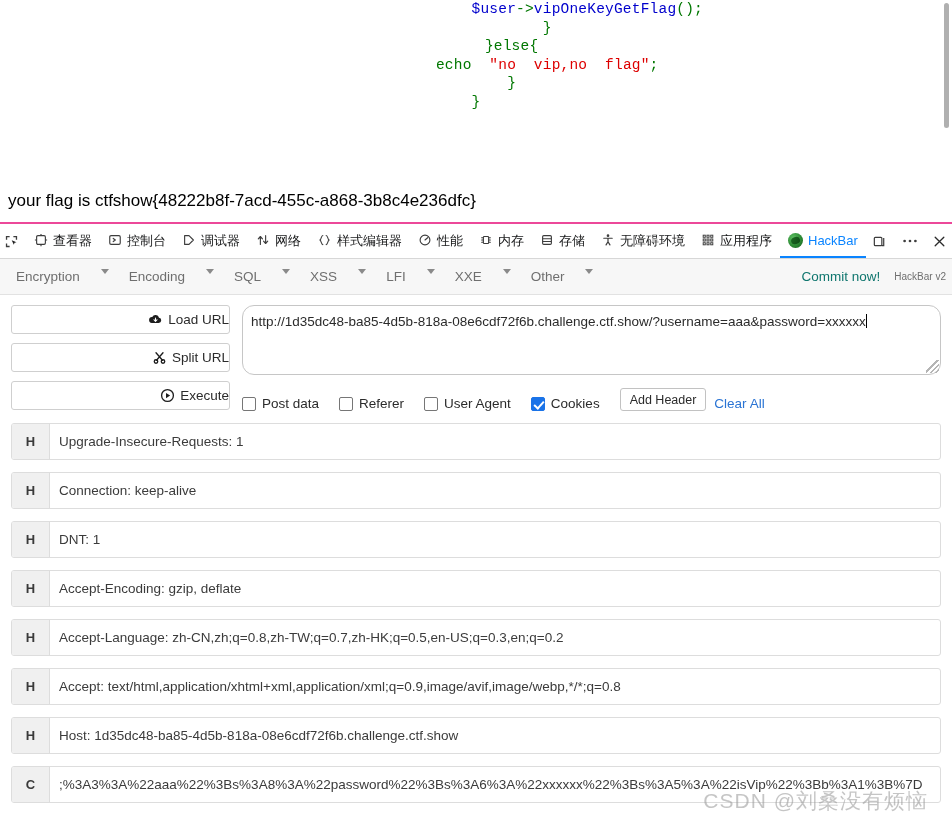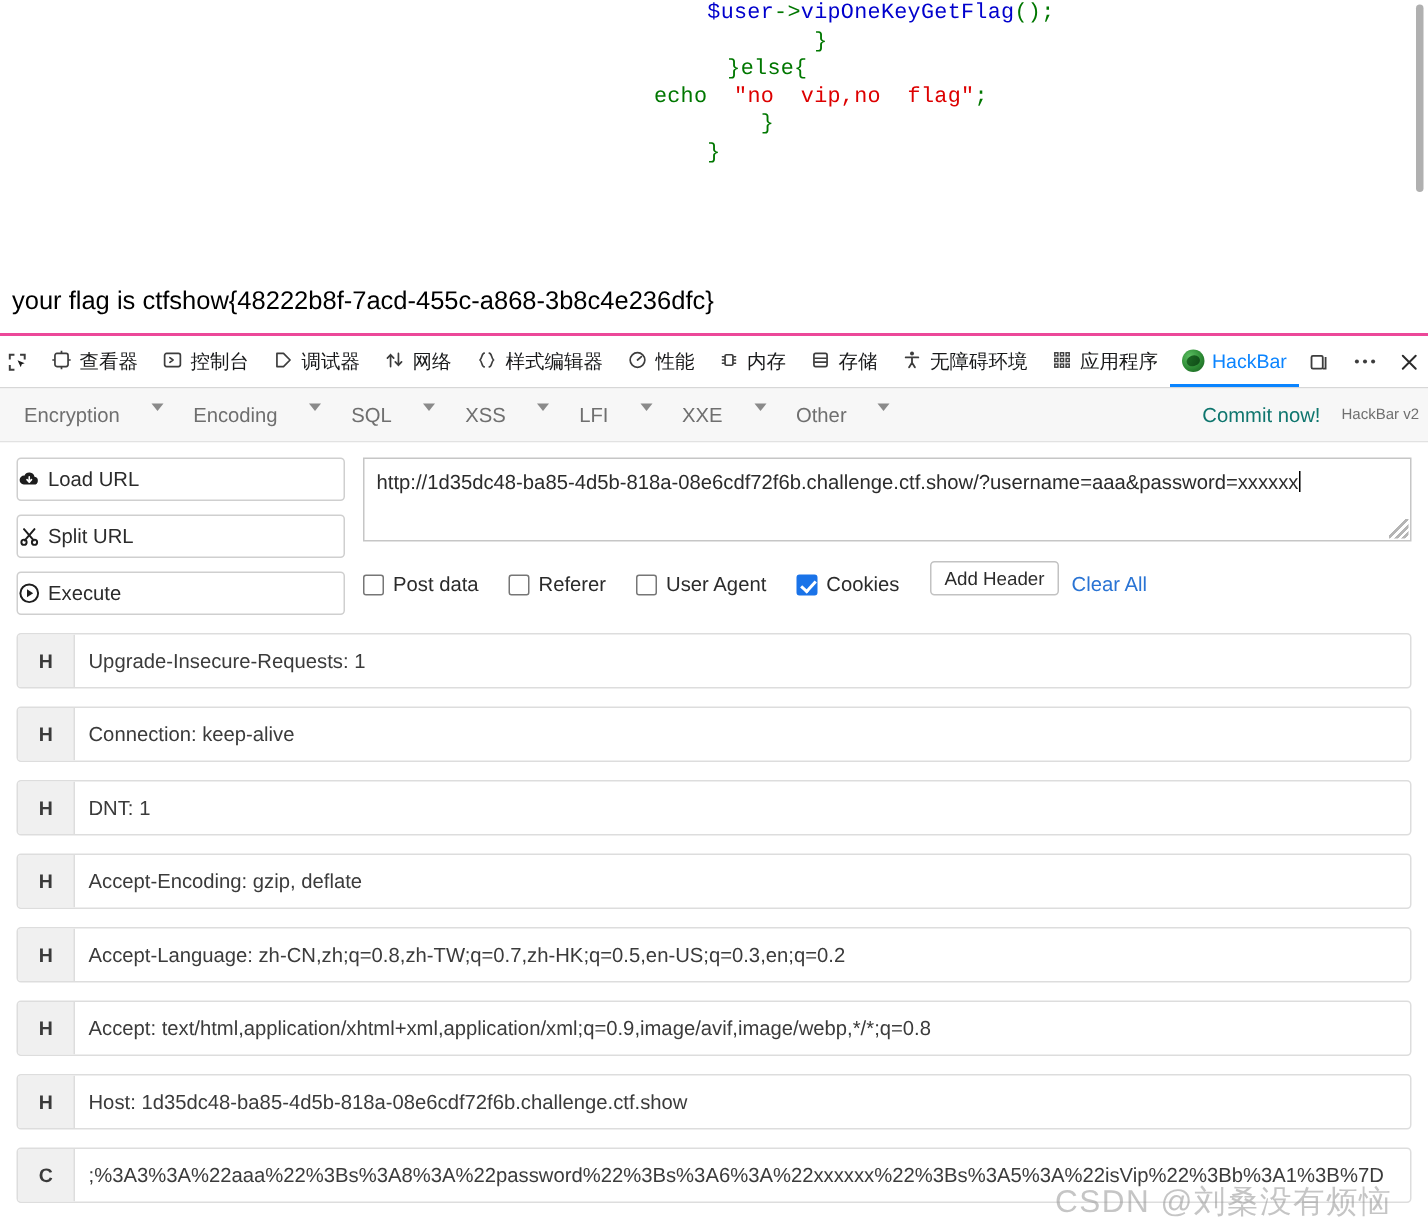--- a/index.html
+++ b/index.html
@@ -170,34 +170,34 @@
     gap: 9px;
     padding-top: 0px;
   }
   .hb-btn {
     height: 29px;
     border: 1px solid #cfcfcf;
     background: #fff;
     border-radius: 3px;
     display: flex;
     align-items: center;
-    justify-content: flex-start;
+    justify-content: flex-end;
     gap: 5px;
     font-size: 13.5px;
     color: #2b2b2b;
     cursor: pointer;
     user-select: none;
   }
   .hb-right { flex: 1 1 auto; }
   .url-wrap { position: relative; }
   .url-box {
     width: 100%;
-    height: 56px;
+    height: 70px;
     border: 1px solid #c6c6c6;
-    border-radius: 0;
+    border-radius: 12px;
     background: #fff;
     font-size: 13.5px;
     color: #2b2b2b;
     padding: 7px 8px 0 8px;
     font-family: "Liberation Sans", sans-serif;
     line-height: 17px;
     resize: none;
     outline: none;
     overflow: hidden;
     white-space: pre-wrap;

